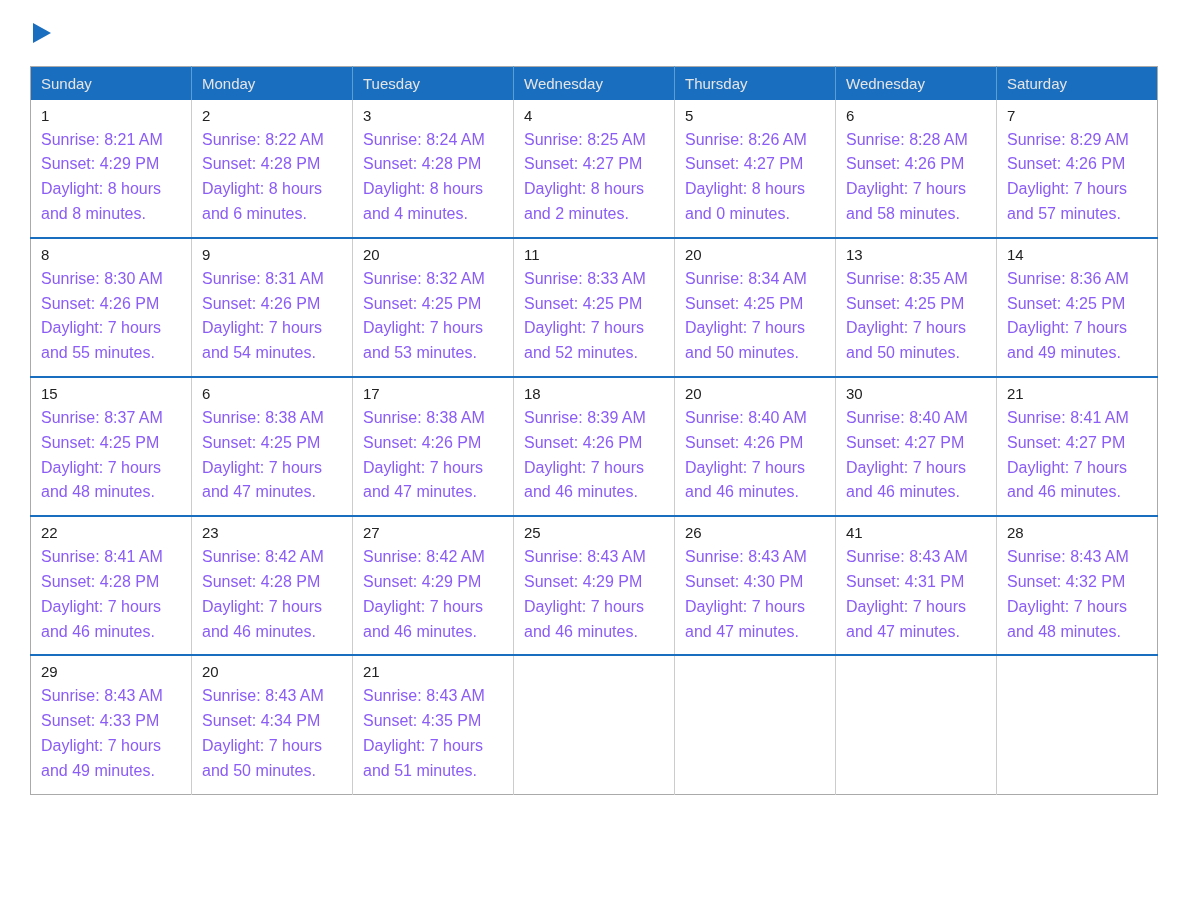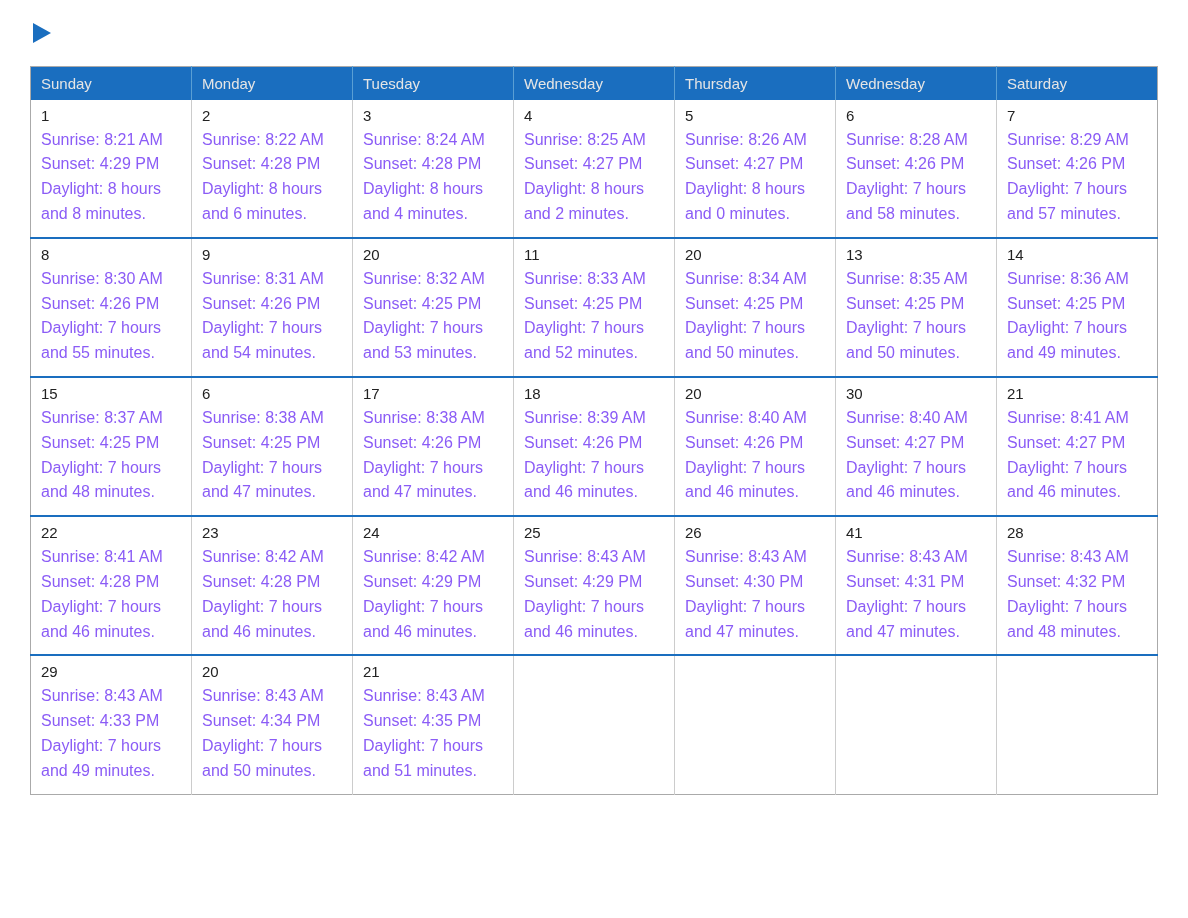--- a/index.html
+++ b/index.html
@@ -221,21 +221,21 @@
       <tr>
         <td>
         <div class="day-number">22</div>
         <div class="day-info">Sunrise: 8:41 AM<br>Sunset: 4:28 PM<br>Daylight: 7 hours<br>and 46 minutes.</div>
       </td>
         <td>
         <div class="day-number">23</div>
         <div class="day-info">Sunrise: 8:42 AM<br>Sunset: 4:28 PM<br>Daylight: 7 hours<br>and 46 minutes.</div>
       </td>
         <td>
-        <div class="day-number">24</div>
+        <div class="day-number">27</div>
         <div class="day-info">Sunrise: 8:42 AM<br>Sunset: 4:29 PM<br>Daylight: 7 hours<br>and 46 minutes.</div>
       </td>
         <td>
         <div class="day-number">25</div>
         <div class="day-info">Sunrise: 8:43 AM<br>Sunset: 4:29 PM<br>Daylight: 7 hours<br>and 46 minutes.</div>
       </td>
         <td>
         <div class="day-number">26</div>
         <div class="day-info">Sunrise: 8:43 AM<br>Sunset: 4:30 PM<br>Daylight: 7 hours<br>and 47 minutes.</div>
       </td>

